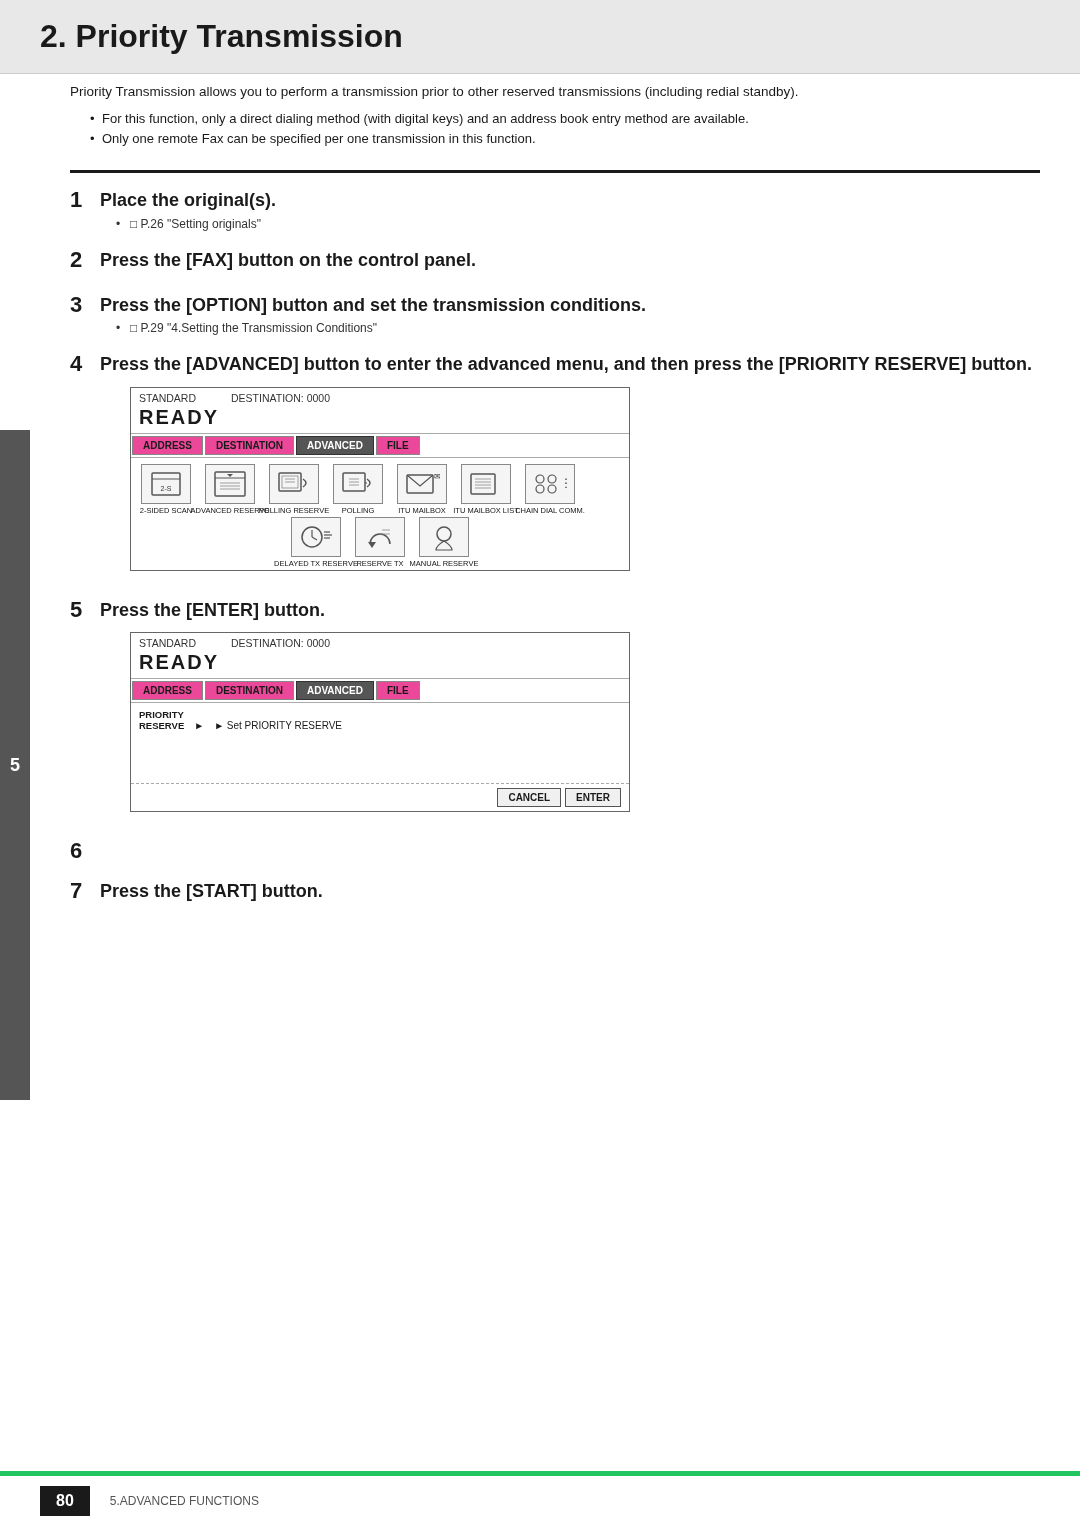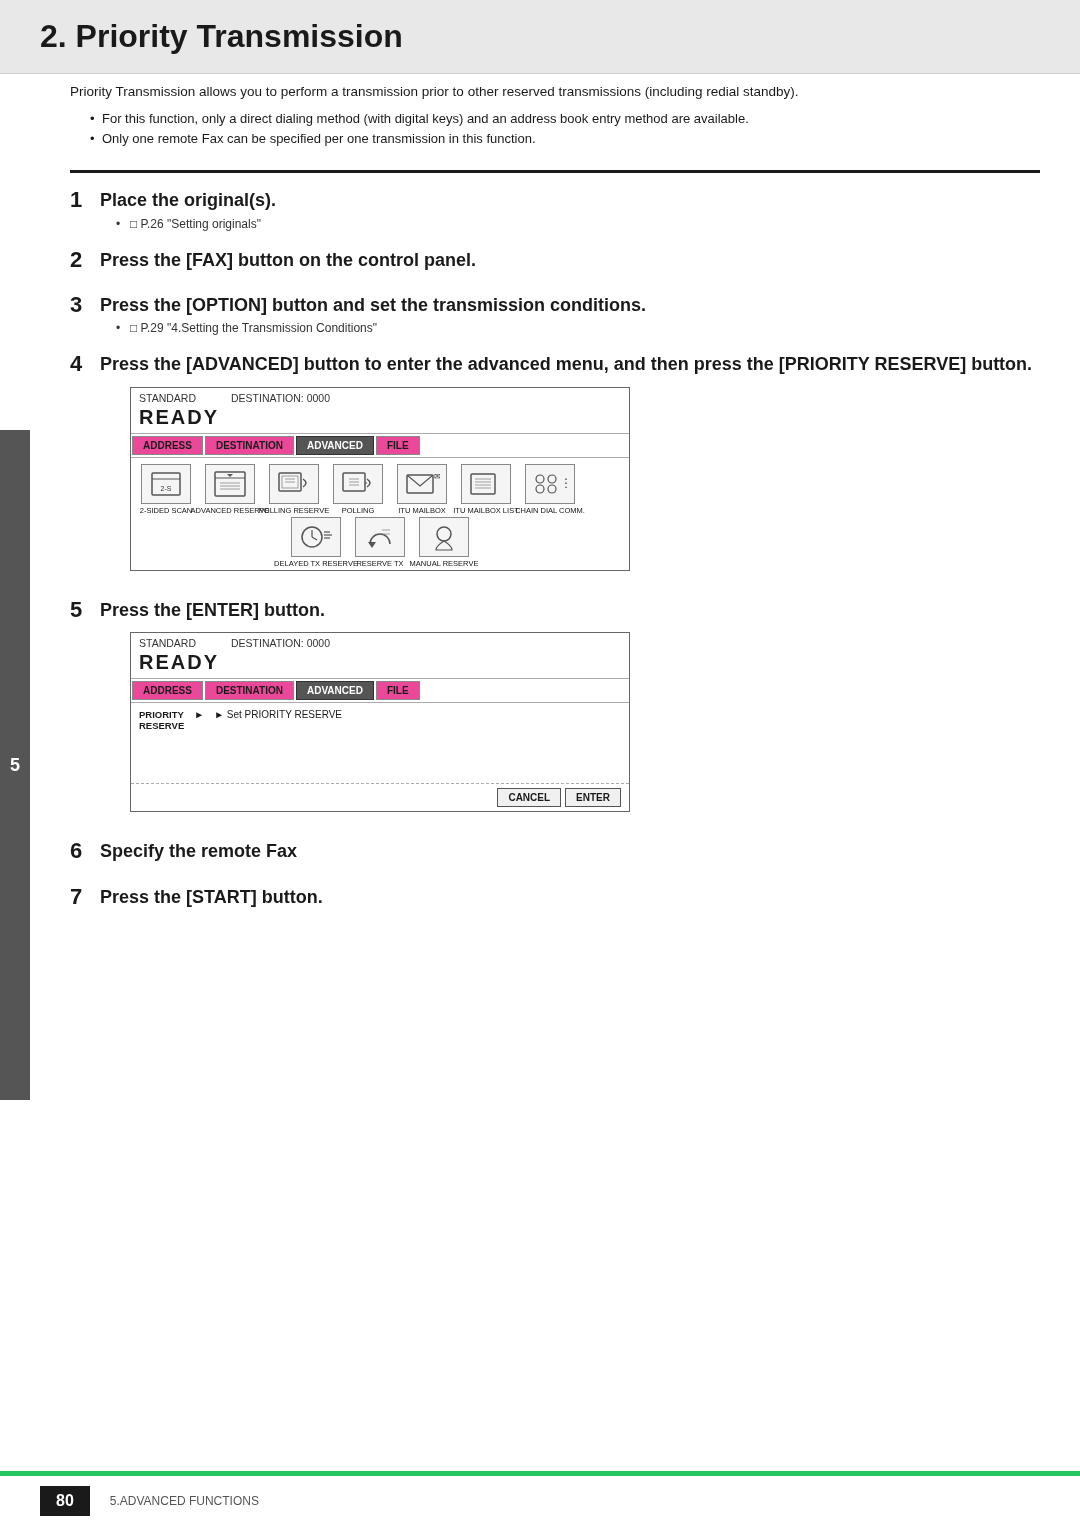--- a/index.html
+++ b/index.html
@@ -186,21 +186,21 @@
       white-space: nowrap;
     }
 
     
     .screen-body-priority {
       padding: 6px 8px;
       min-height: 80px;
     }
     .priority-row {
       display: flex;
-      align-items: flex-start;
+      align-items: flex-end;
       font-size: 10px;
       gap: 10px;
     }
     .priority-label {
       font-weight: bold;
       font-size: 9.5px;
     }
     .priority-arrow {
       font-size: 10px;
     }
@@ -474,21 +474,20 @@
           <div class="screen-btn">ENTER</div>
         </div>
       </div>
 
     </div>
   </div>
 
   <div class="step" style="margin-top:10px;">
     <div class="step-number">6</div>
     <div class="step-content">
-      <div class="step-title">Specify the remote Fax</div>
     </div>
   </div>
 
   <div class="step" style="margin-top:10px;">
     <div class="step-number">7</div>
     <div class="step-content">
       <div class="step-title">Press the [START] button.</div>
     </div>
   </div>
 

